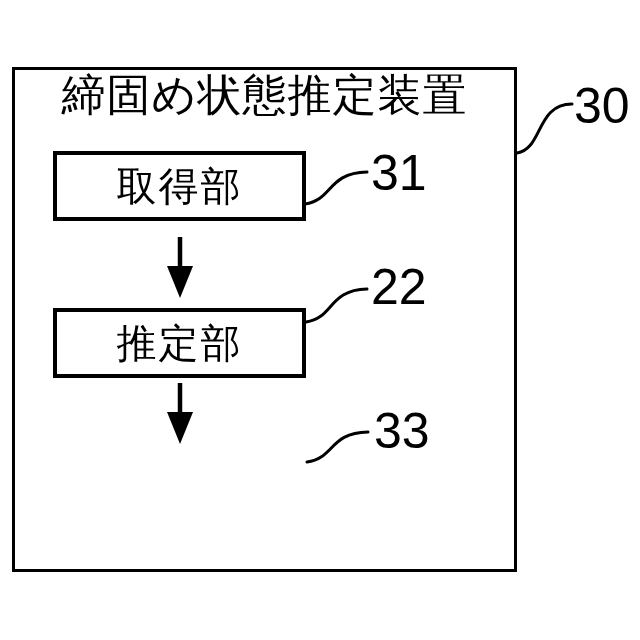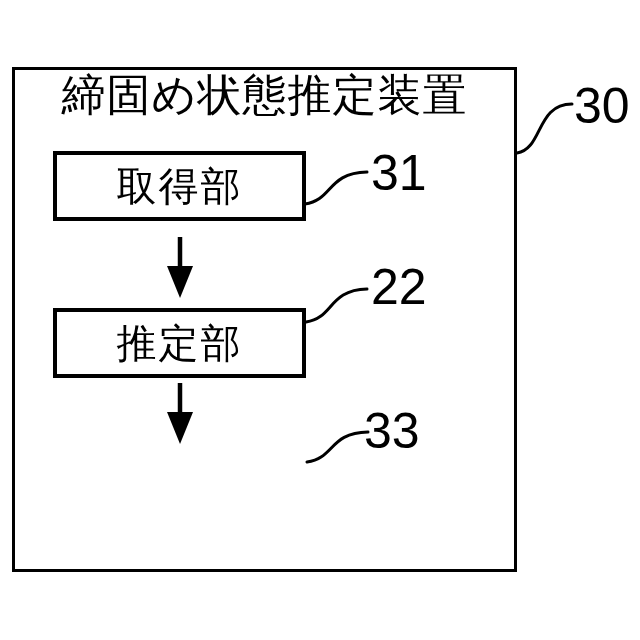--- a/index.html
+++ b/index.html
@@ -65,21 +65,21 @@
     position: absolute;
     font-size: 50px;
     line-height: 1;
     letter-spacing: 0px;
     color: #000000;
     white-space: nowrap;
   }
   .ref-30 { left: 574px; top: 81px; }
   .ref-31 { left: 371px; top: 148px; }
   .ref-32 { left: 371px; top: 262px; }
-  .ref-33 { left: 364px; top: 406px; }
+  .ref-33 { left: 374px; top: 406px; }
   .overlay-svg {
     position: absolute;
     left: 0;
     top: 0;
     width: 640px;
     height: 640px;
     pointer-events: none;
   }
 </style>
 </head>

